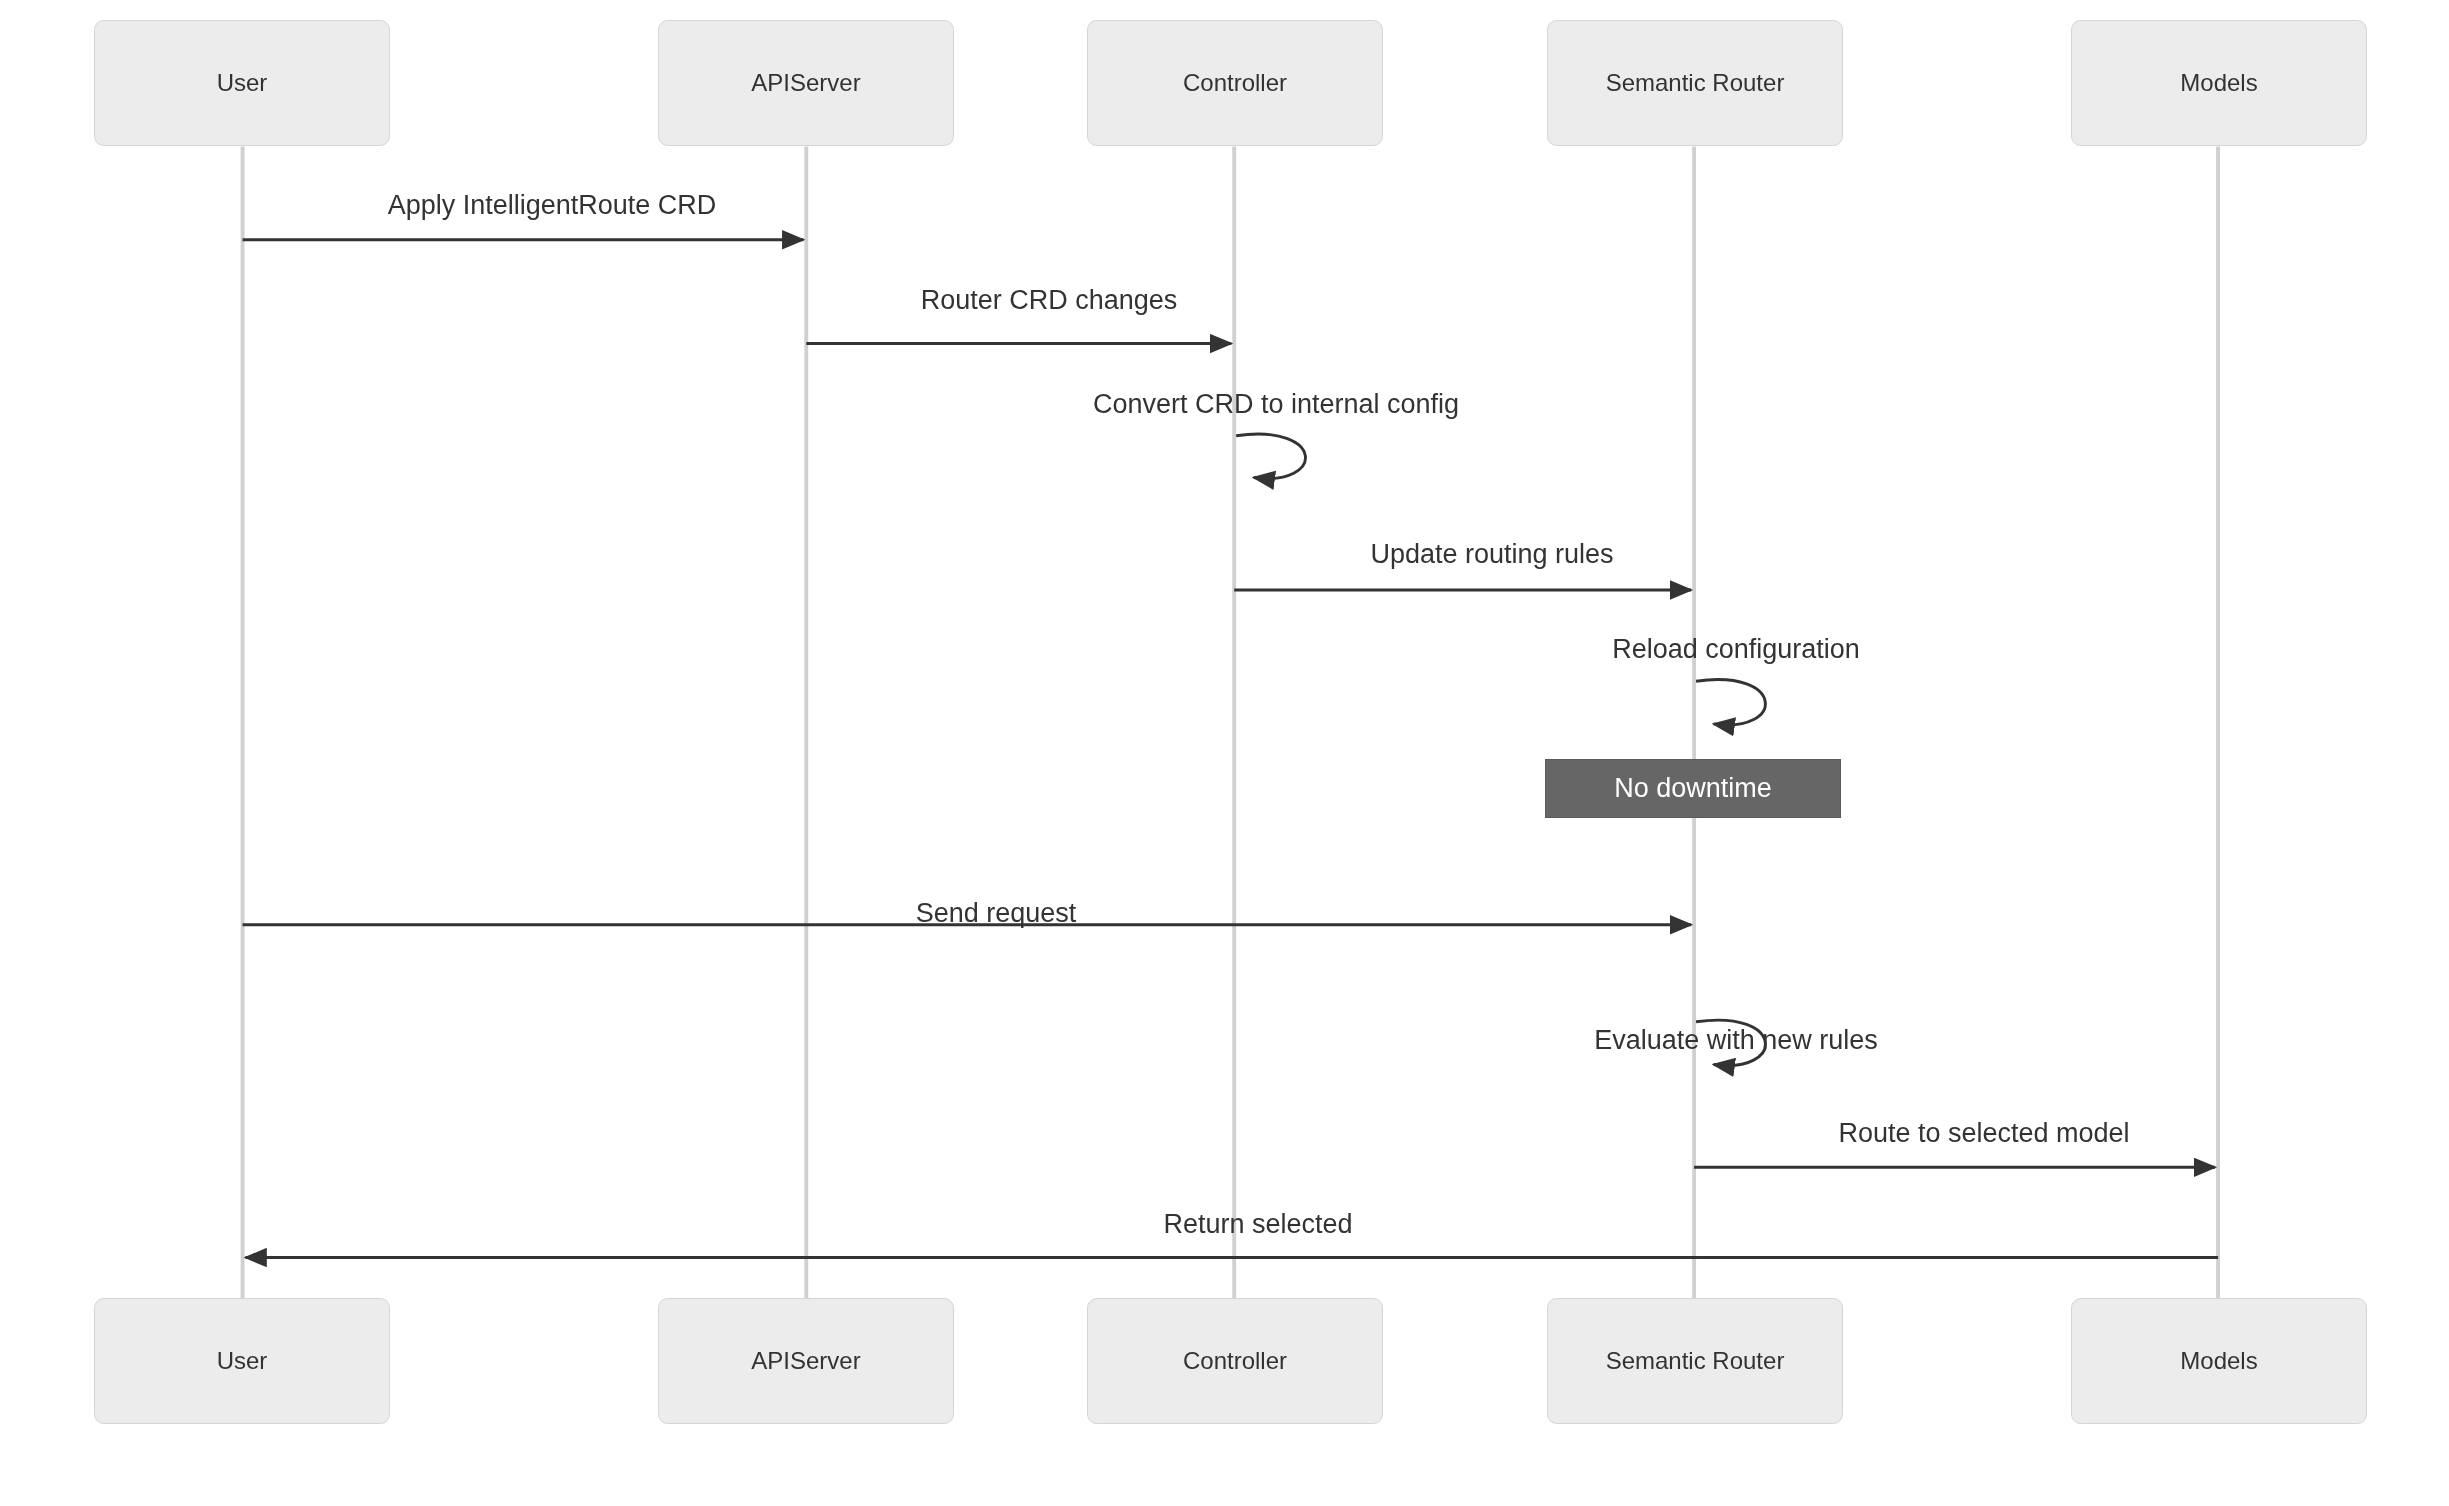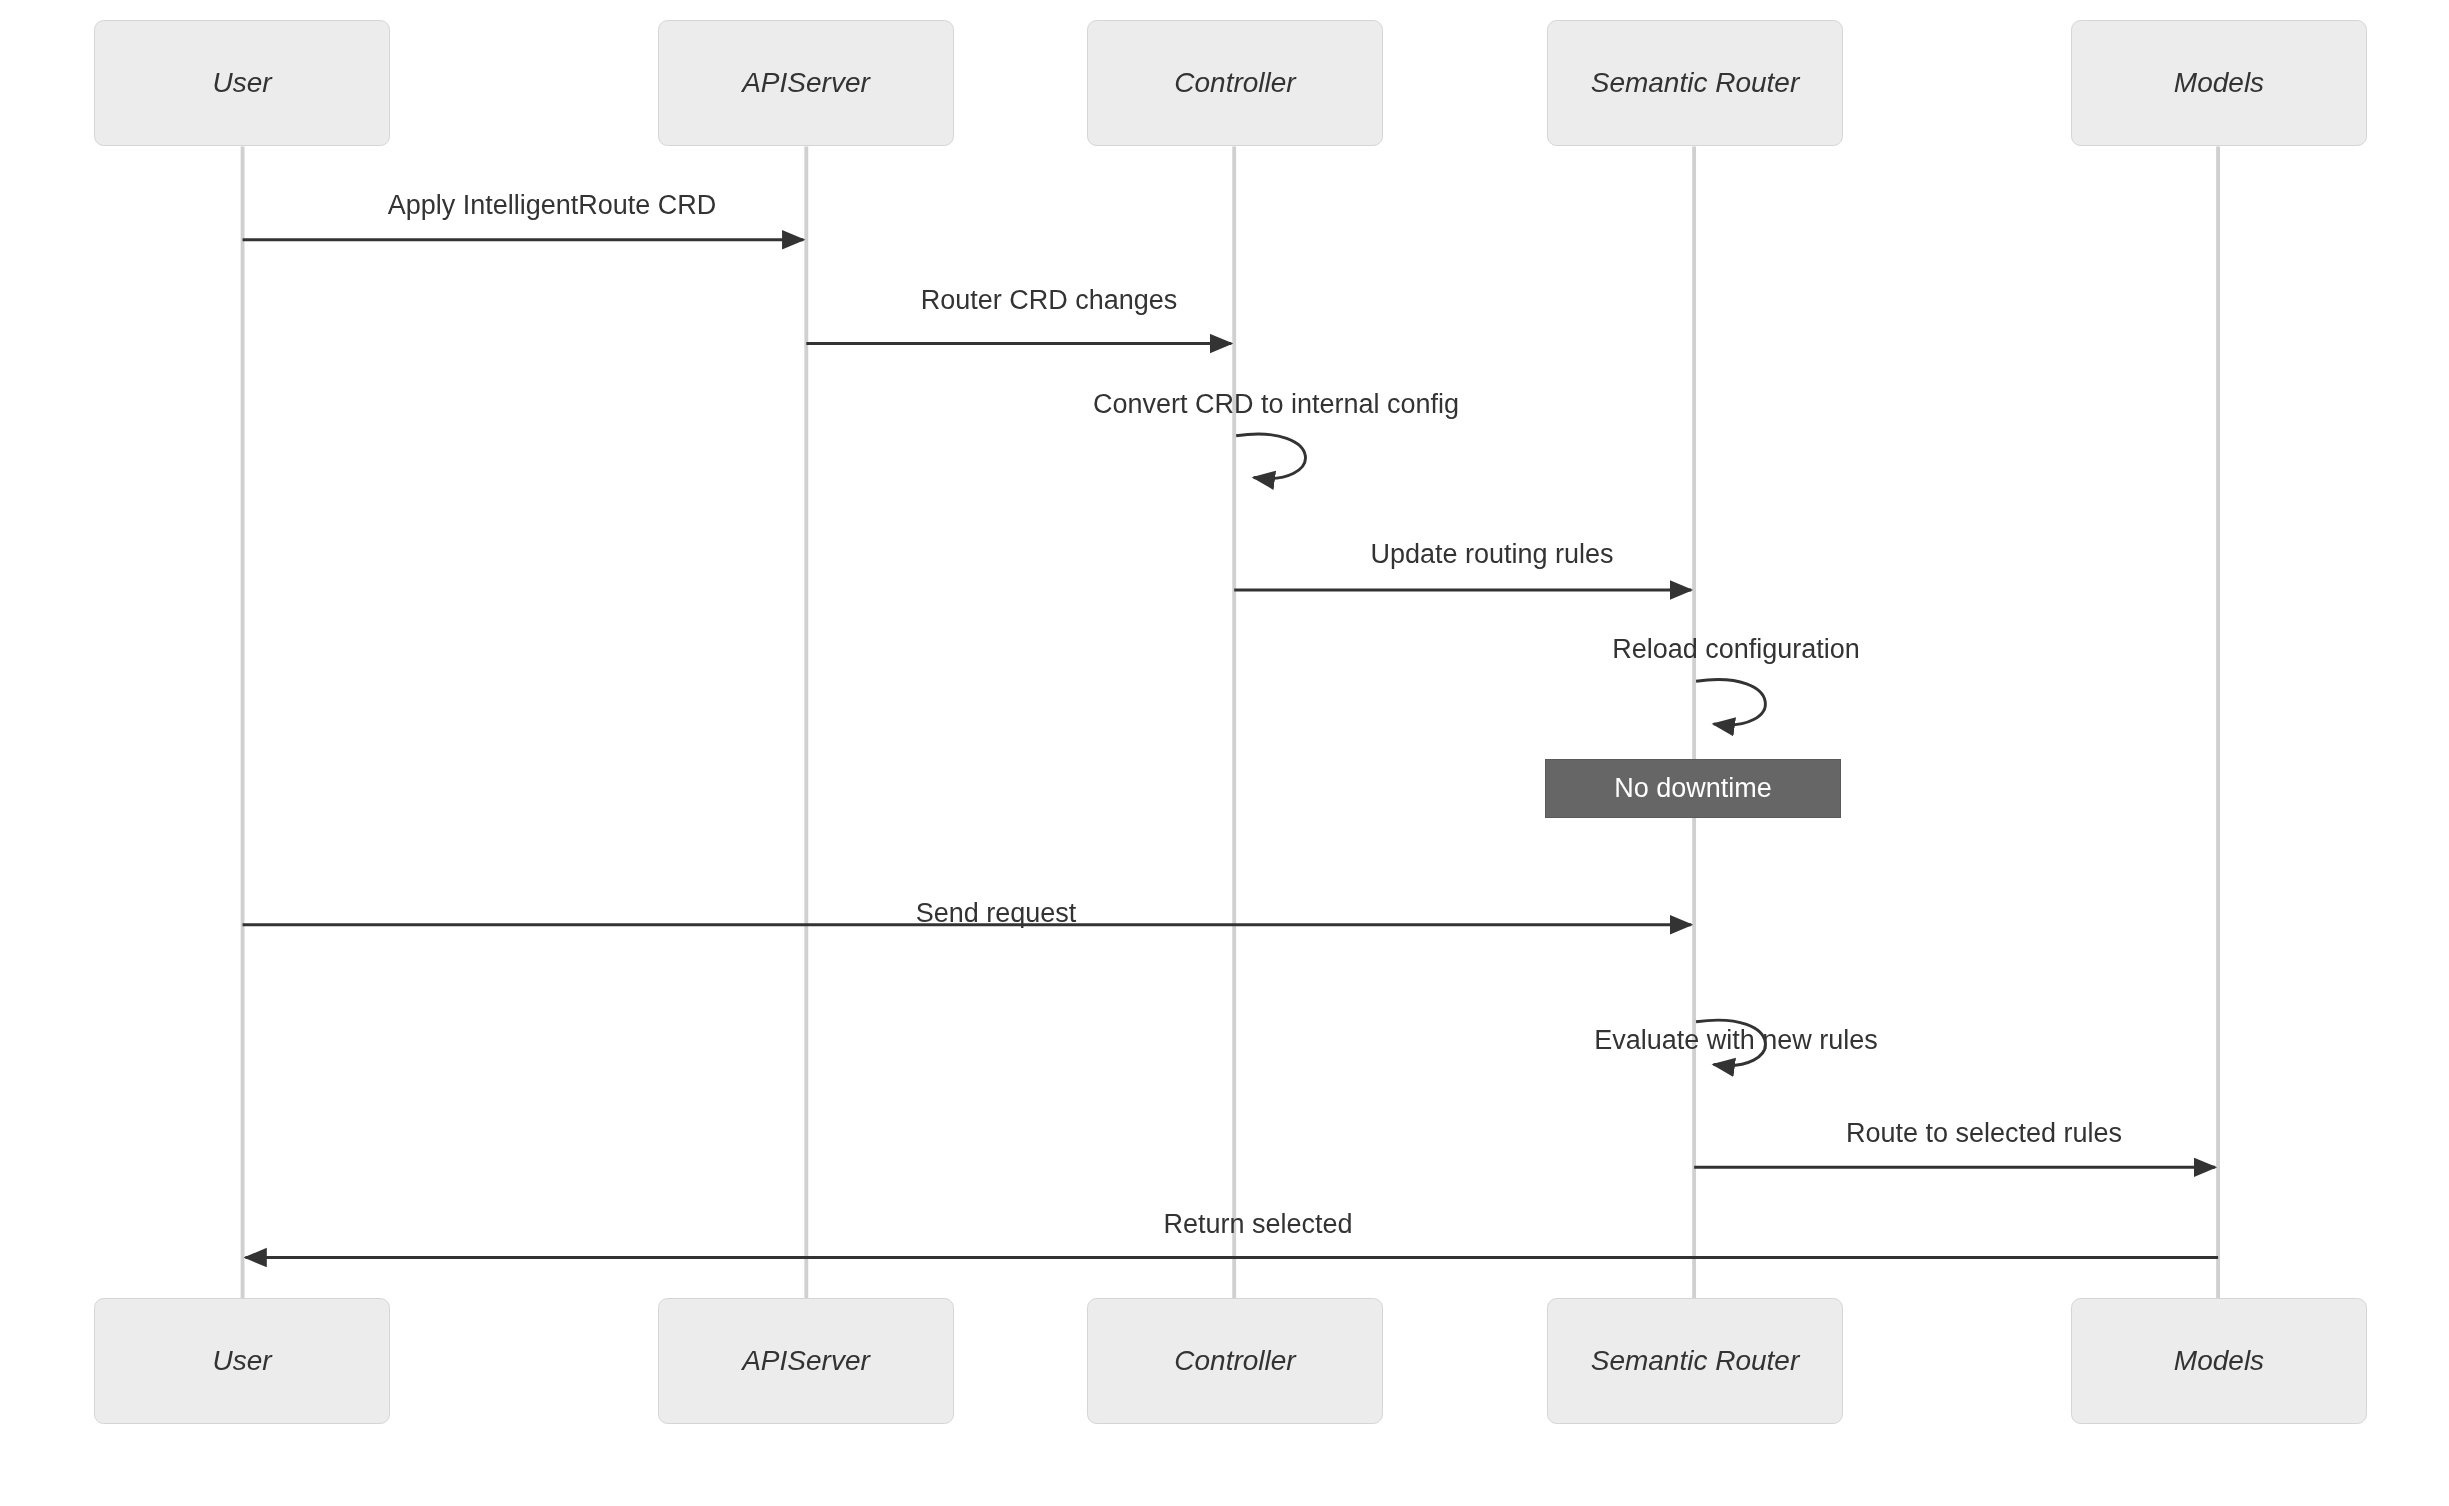--- a/index.html
+++ b/index.html
@@ -24,23 +24,22 @@
     position: absolute;
     width: 296px;
     height: 126px;
     background: #ececec;
     border: 1.9px solid #d5d5d5;
     border-radius: 9.7px;
     box-sizing: border-box;
     display: flex;
     align-items: center;
     justify-content: center;
-    font-size: 28px;
+    font-size: 24px;
     color: #333333;
-    font-style: italic;
   }
   .msg-label {
     position: absolute;
     transform: translate(-50%, -50%);
     font-size: 27px;
     color: #333333;
     white-space: nowrap;
     margin-left: 28px;
   }
   .note-box {
@@ -121,21 +120,21 @@
     <span>Models</span>
   </div>
 
   <div class="msg-label" style="left:524px;  top:205px;">Apply IntelligentRoute CRD</div>
   <div class="msg-label" style="left:1021px; top:300px;">Router CRD changes</div>
   <div class="msg-label" style="left:1248px; top:404px;">Convert CRD to internal config</div>
   <div class="msg-label" style="left:1464px; top:554px;">Update routing rules</div>
   <div class="msg-label" style="left:1708px; top:649px;">Reload configuration</div>
   <div class="msg-label" style="left:968px;  top:913px;">Send request</div>
   <div class="msg-label" style="left:1708px; top:1040px;">Evaluate with new rules</div>
-  <div class="msg-label" style="left:1956px; top:1133px;">Route to selected rules</div>
+  <div class="msg-label" style="left:1956px; top:1133px;">Route to selected model</div>
   <div class="msg-label" style="left:1230px; top:1224px;">Return selected</div>
 
   <div class="note-box">
     <span>No downtime</span>
   </div>
 
 </div>
 
 
 </body></html>

